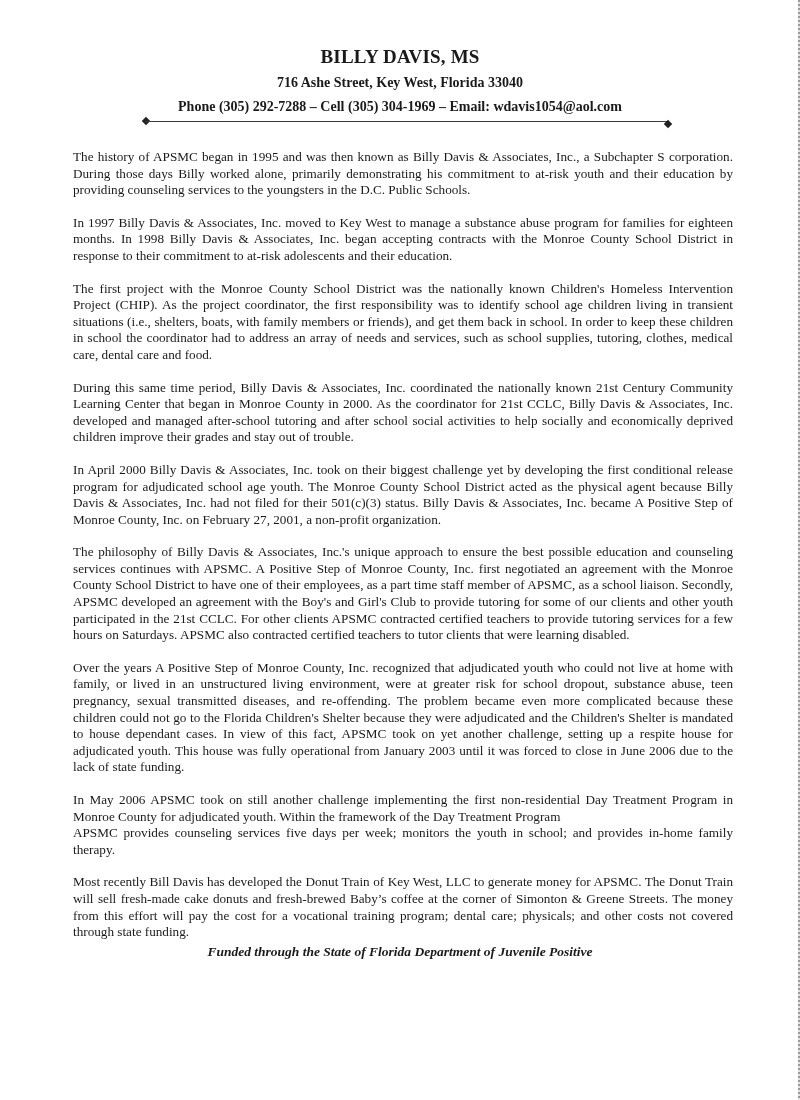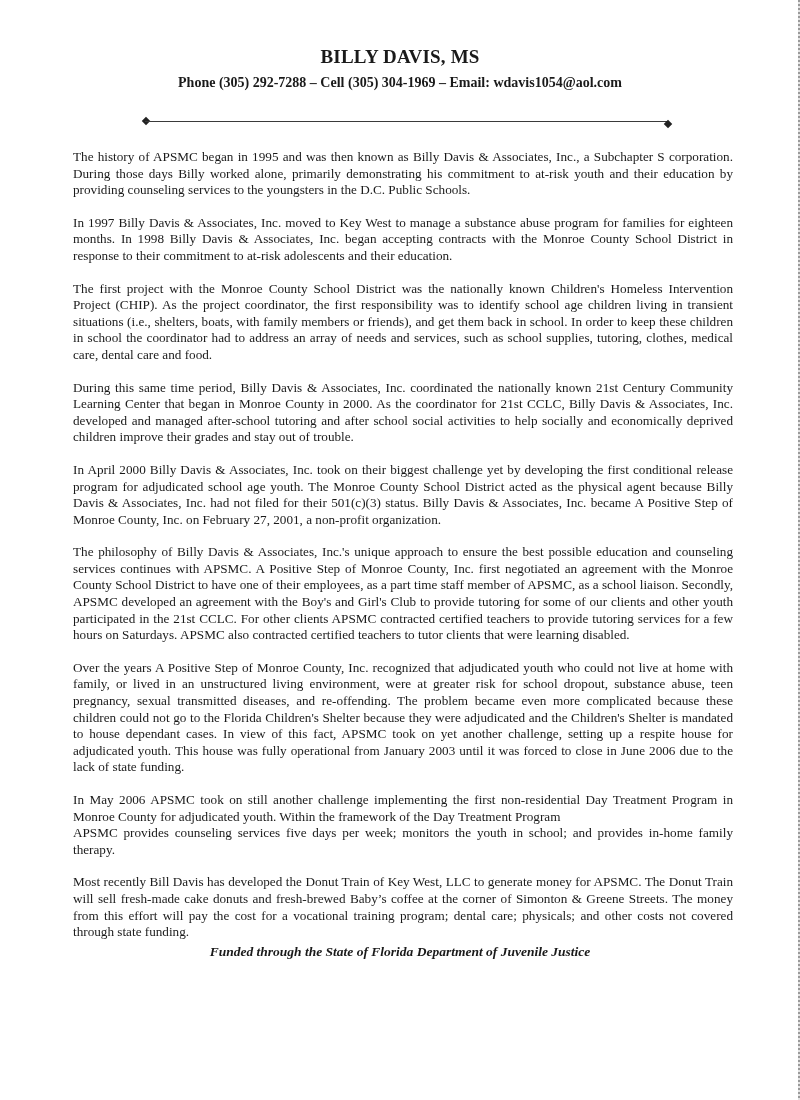--- a/index.html
+++ b/index.html
@@ -22,34 +22,35 @@
             font-weight: bold; font-style: italic; font-size: 13.5px; }
 </style>
 </head>
 <body>
 
 <div class="page">
   <div class="edge"></div>
 
   <div class="header">
     <p class="name">BILLY DAVIS, MS</p>
+    <p class="address">716 Ashe Street, Key West, Florida  33040</p>
     <p class="contact">Phone (305) 292-7288  –  Cell (305) 304-1969  –  Email: wdavis1054@aol.com</p>
   </div>
 
   <div class="diamond left"></div>
   <div class="rule"></div>
   <div class="diamond right"></div>
 
   <div class="body">
     <p class="para">The history of APSMC began in 1995 and was then known as Billy Davis &amp; Associates, Inc., a Subchapter S corporation.  During those days Billy worked alone, primarily demonstrating his commitment to at-risk youth and their education by providing counseling services to the youngsters in the D.C. Public Schools.</p>
     <p class="para">In 1997 Billy Davis &amp; Associates, Inc. moved to Key West to manage a substance abuse program for families for eighteen months.  In 1998 Billy Davis &amp; Associates, Inc. began accepting contracts with the Monroe County School District in response to their commitment to at-risk adolescents and their education.</p>
     <p class="para">The first project with the Monroe County School District was the nationally known Children's Homeless Intervention Project (CHIP).  As the project coordinator, the first responsibility was to identify school age children living in transient situations (i.e., shelters, boats, with family members or friends), and get them back in school.  In order to keep these children in school the coordinator had to address an array of needs and services, such as school supplies, tutoring, clothes, medical care, dental care and food.</p>
     <p class="para">During this same time period, Billy Davis &amp; Associates, Inc. coordinated the nationally known 21st Century Community Learning Center that began in Monroe County in 2000.  As the coordinator for 21st CCLC, Billy Davis &amp; Associates, Inc. developed and managed after-school tutoring and after school social activities to help socially and economically deprived children improve their grades and stay out of trouble.</p>
     <p class="para">In April 2000 Billy Davis &amp; Associates, Inc. took on their biggest challenge yet by developing the first conditional release program for adjudicated school age youth.  The Monroe County School District acted as the physical agent because Billy Davis &amp; Associates, Inc. had not filed for their 501(c)(3) status.  Billy Davis &amp; Associates, Inc. became A Positive Step of Monroe County, Inc. on February 27, 2001, a non-profit organization.</p>
     <p class="para">The philosophy of Billy Davis &amp; Associates, Inc.'s unique approach to ensure the best possible education and counseling services continues with APSMC.   A Positive Step of Monroe County, Inc. first negotiated an agreement with the Monroe County School District to have one of their employees, as a part time staff member of APSMC, as a school liaison.  Secondly, APSMC developed an agreement with the Boy's and Girl's Club to provide tutoring for some of our clients and other youth participated in the 21st CCLC.  For other clients APSMC contracted certified teachers to provide tutoring services for a few hours on Saturdays.  APSMC also contracted certified teachers to tutor clients that were learning disabled.</p>
     <p class="para">Over the years A Positive Step of Monroe County, Inc. recognized that adjudicated youth who could not live at home with family, or lived in an unstructured living environment, were at greater risk for school dropout, substance abuse, teen pregnancy, sexual transmitted diseases, and re-offending.  The problem became even more complicated because these children could not go to the Florida Children's Shelter because they were adjudicated and the Children's Shelter is mandated to house dependant cases.  In view of this fact, APSMC took on yet another challenge, setting up a respite house for adjudicated youth.  This house was fully operational from January 2003 until it was forced to close in June 2006 due to the lack of state funding.</p>
     <p class="para" style="white-space: pre-line;">In May 2006 APSMC took on still another challenge implementing the first non-residential Day Treatment Program in Monroe County for adjudicated youth.  Within the framework of the Day Treatment Program
 APSMC provides counseling services five days per week; monitors the youth in school; and provides in-home family therapy.</p>
     <p class="para">Most recently Bill Davis has developed the Donut Train of Key West, LLC to generate money for APSMC.  The Donut Train will sell fresh-made cake donuts and fresh-brewed Baby’s coffee at the corner of Simonton &amp; Greene Streets.  The money from this effort will pay the cost for a vocational training program; dental care; physicals; and other costs not covered through state funding.</p>
   </div>
 
-  <div class="footer">Funded through the State of Florida Department of Juvenile Justice</div>
+  <div class="footer">Funded through the State of Florida Department of Juvenile Positive</div>
 </div>
 
 </body></html>

